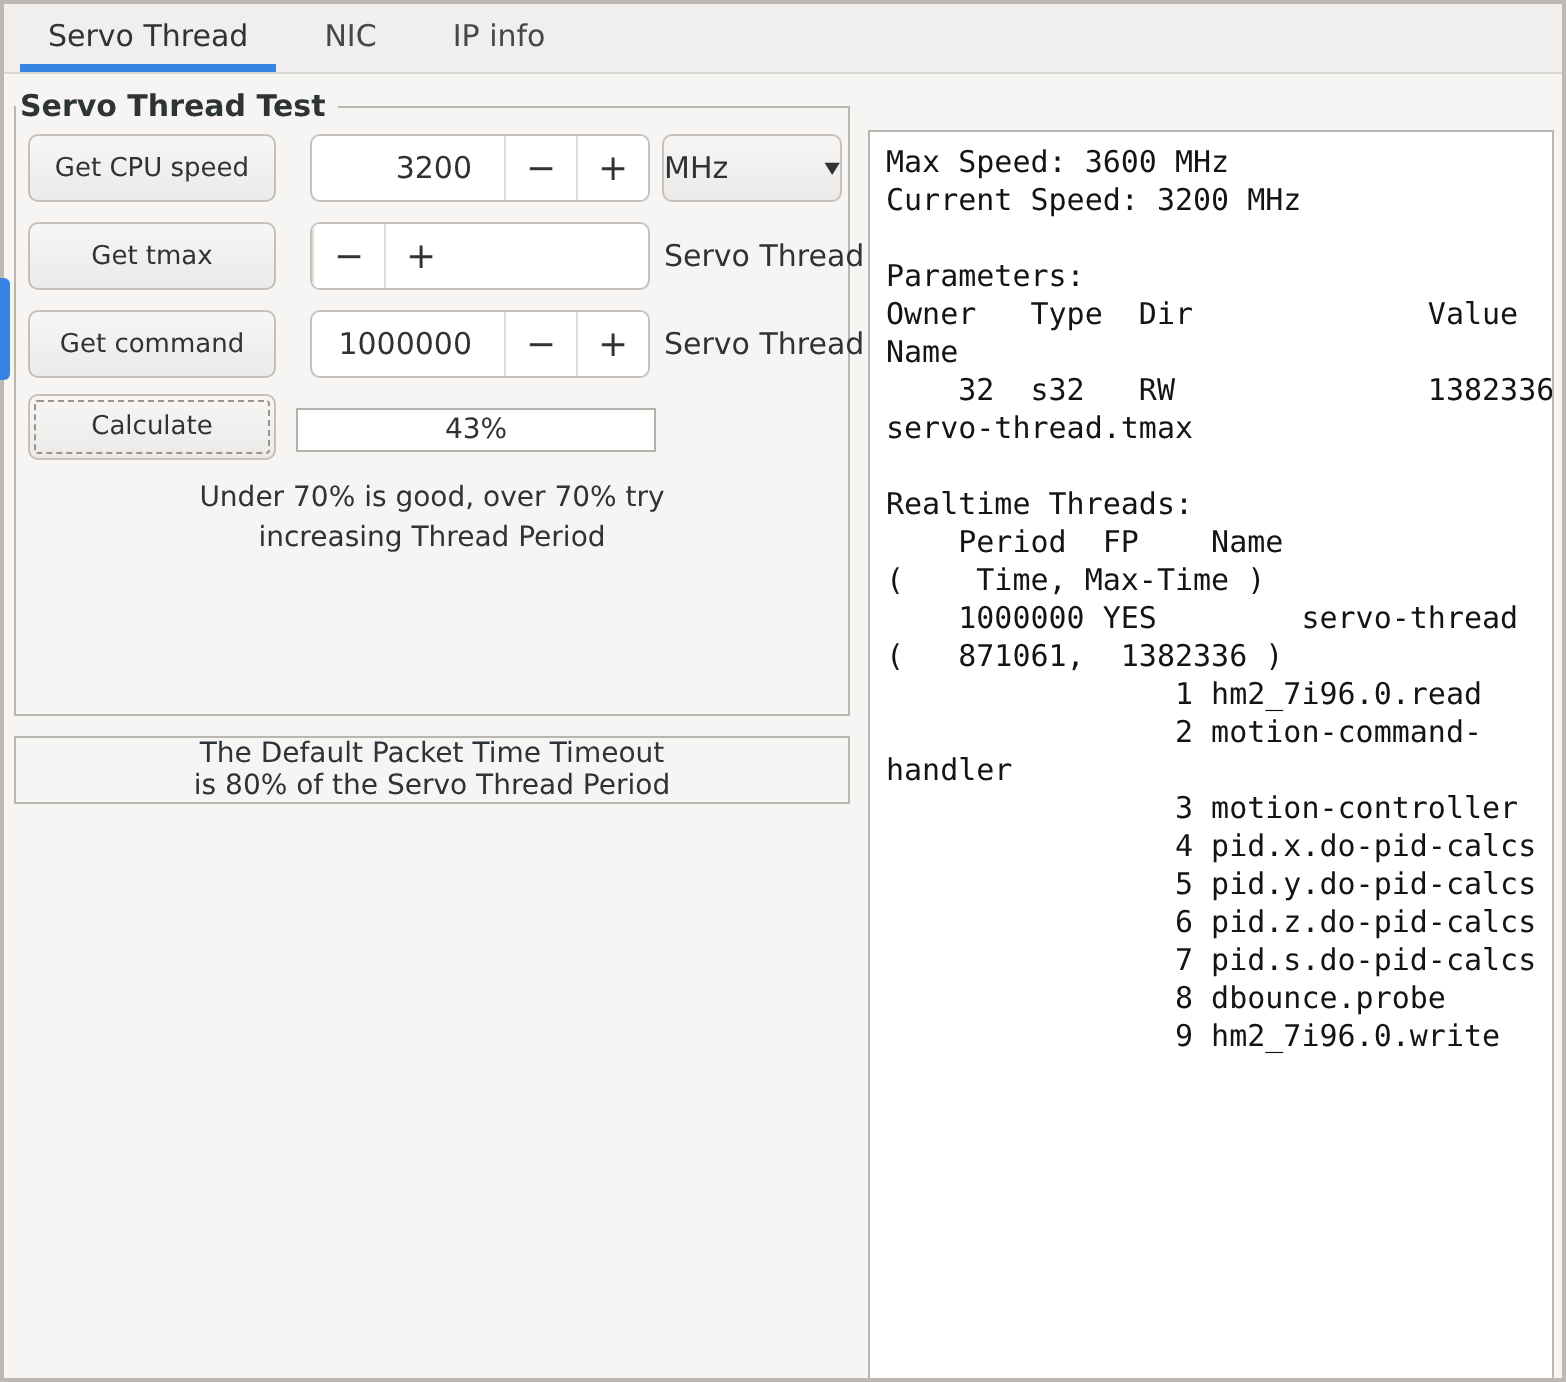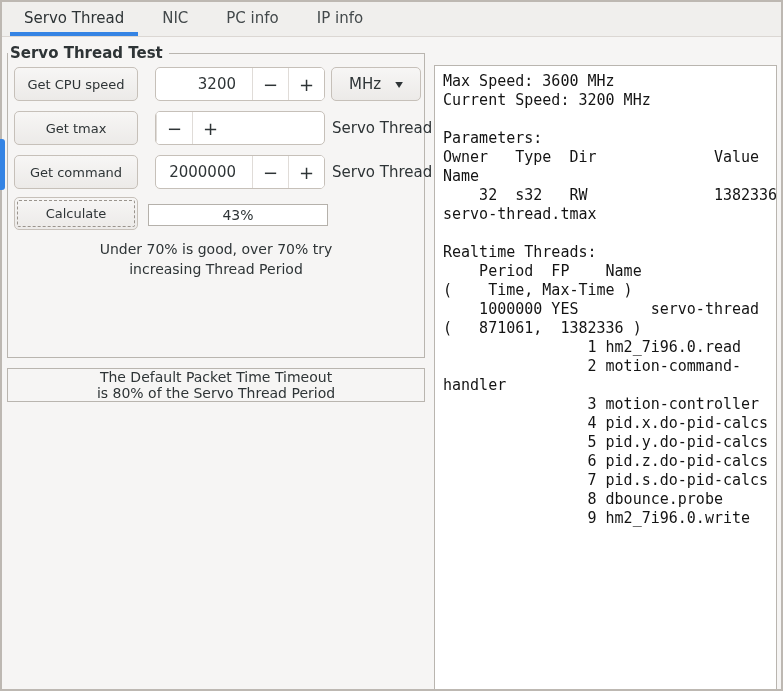--- a/index.html
+++ b/index.html
@@ -60,21 +60,21 @@
   }
   .spin-btn {
     width:36px; border-left:1px solid #e0dcd8; background:#fff;
     display:flex; align-items:center; justify-content:center;
     font-size:18px; color:#2e3436; cursor:default;
   }
   .combo {
     position:absolute; left:331px; top:67px; width:90px; height:34px;
     border:1px solid #c6c0b9; border-radius:5px;
     background:linear-gradient(#f7f6f5,#eceae8);
-    display:flex; align-items:center; justify-content:center; gap:14px;
+    display:flex; align-items:center; justify-content:space-between; gap:14px;
     font-size:15px; cursor:default;
   }
   .combo-arrow { font-size:10px; transform:scaleY(0.8); color:#2e3436; }
   .row-label {
     position:absolute; left:332px; height:34px; line-height:34px;
     font-size:15px; color:#2e3436; white-space:nowrap;
   }
   .progress {
     position:absolute; left:148px; top:204px; width:180px; height:22px;
     border:1px solid #b5b1ab; background:#fff;
@@ -108,21 +108,20 @@
   }
 </style>
 </head>
 <body>
 
 <div class="window">
 
   <div class="tabbar">
     <div class="tab active">Servo Thread</div>
     <div class="tab">NIC</div>
-    <div class="tab">PC info</div>
     <div class="tab">IP info</div>
   </div>
 
   <div class="frame-title">Servo Thread Test</div>
   <div class="frame-box"></div>
 
   <div class="btn" style="top:67px">Get CPU speed</div>
   <div class="spin" style="top:67px">
     <div class="spin-value">3200</div>
     <div class="spin-btn">
@@ -143,21 +142,21 @@
         <span>−</span>
       </div>
     <div class="spin-btn">
         <span>+</span>
       </div>
   </div>
   <div class="row-label" style="top:111px">Servo Thread</div>
 
   <div class="btn" style="top:155px">Get command</div>
   <div class="spin" style="top:155px">
-    <div class="spin-value">2000000</div>
+    <div class="spin-value">1000000</div>
     <div class="spin-btn">
         <span>−</span>
       </div>
     <div class="spin-btn">
         <span>+</span>
       </div>
   </div>
   <div class="row-label" style="top:155px">Servo Thread</div>
 
   <div class="btn focused" style="top:197px">Calculate</div>

